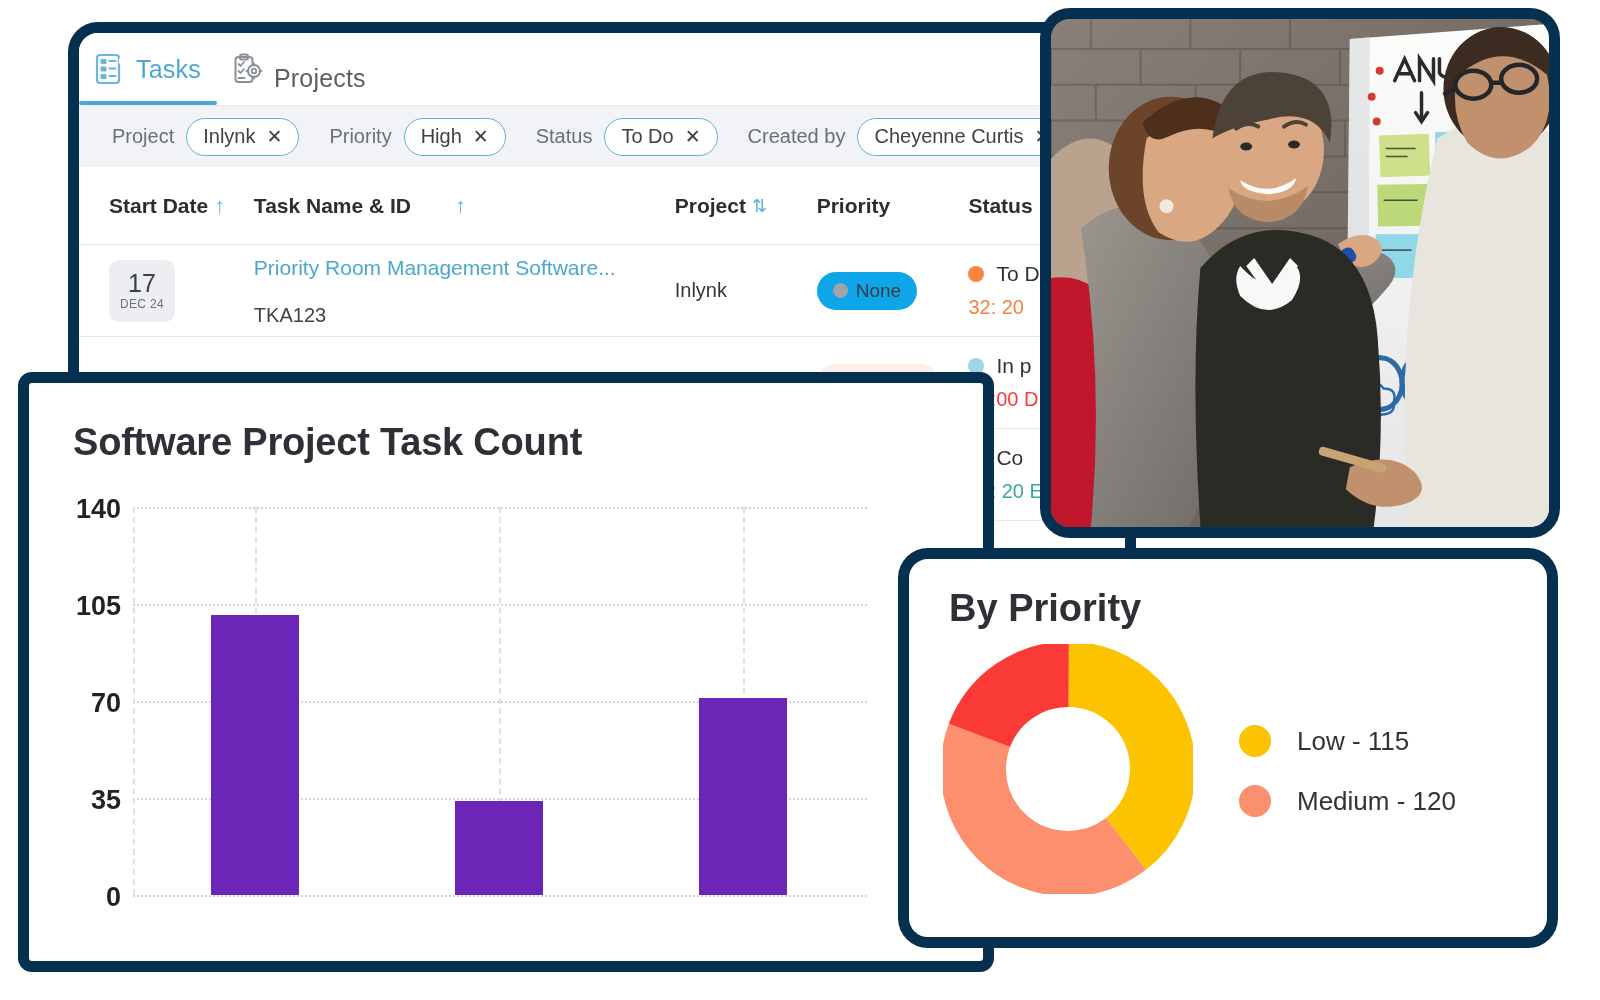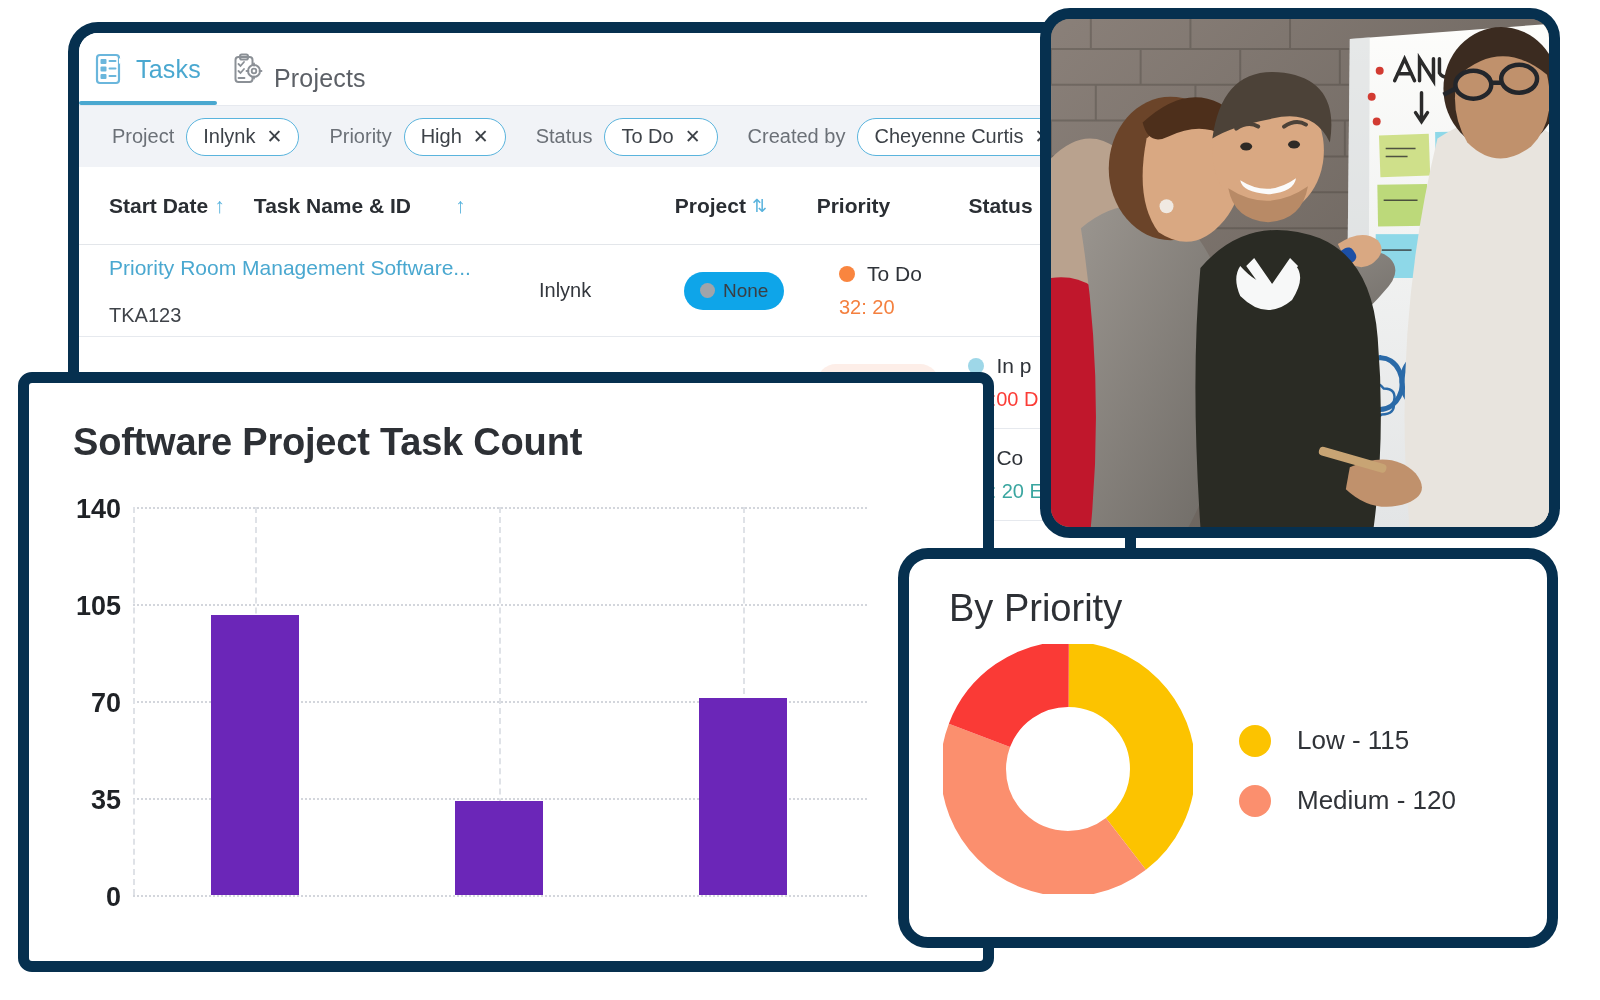--- a/index.html
+++ b/index.html
@@ -173,27 +173,27 @@
     position: absolute;
     left: 898px; top: 548px;
     width: 660px; height: 400px;
     background: #ffffff;
     border: 11px solid #06304f;
     border-radius: 30px;
     z-index: 30;
     overflow: hidden;
   }
   .donut-title {
-    font-size: 38px; font-weight: normal; color: #2d3035;
+    font-size: 38px; font-weight: bold; color: #2d3035;
     padding: 28px 0 0 40px;
   }
   .donut-body { display: flex; align-items: center; padding: 14px 0 0 34px; gap: 46px; }
   .donut-svg { width: 250px; height: 250px; display:block; }
   .legend { display: flex; flex-direction: column; gap: 28px; padding-top: 4px; }
-  .legend-row { display: flex; gap: 26px; }
+  .legend-row { display: flex; align-items: center; gap: 26px; }
   .legend-dot { width: 32px; height: 32px; border-radius: 50%; display: block; flex: none; }
   .legend-text { font-size: 26px; color: #303338; white-space: nowrap; }
 
   
   .photo-card {
     position: absolute;
     left: 1040px; top: 8px;
     width: 520px; height: 530px;
     border: 11px solid #06304f;
     border-radius: 30px;
@@ -297,20 +297,26 @@
       </div>
       <div class="th col-prio">
         <span>Priority</span>
       </div>
       <div class="th col-status">
         <span>Status</span>
       </div>
     </div>
 
     <div class="row">
+      <div class="col-date">
+        <div class="date-box">
+          <span class="date-day">17</span>
+          <span class="date-mon">DEC 24</span>
+        </div>
+      </div>
       <div class="col-name">
         <div class="task-title">Priority Room Management Software...</div>
         <div class="task-id">TKA123</div>
       </div>
       <div class="col-proj cell-proj">Inlynk</div>
       <div class="col-prio">
         <span class="prio-badge prio-none">
           <span class="prio-dot" style="background:#a0a4aa"></span>
           <span>None</span>
         </span>

